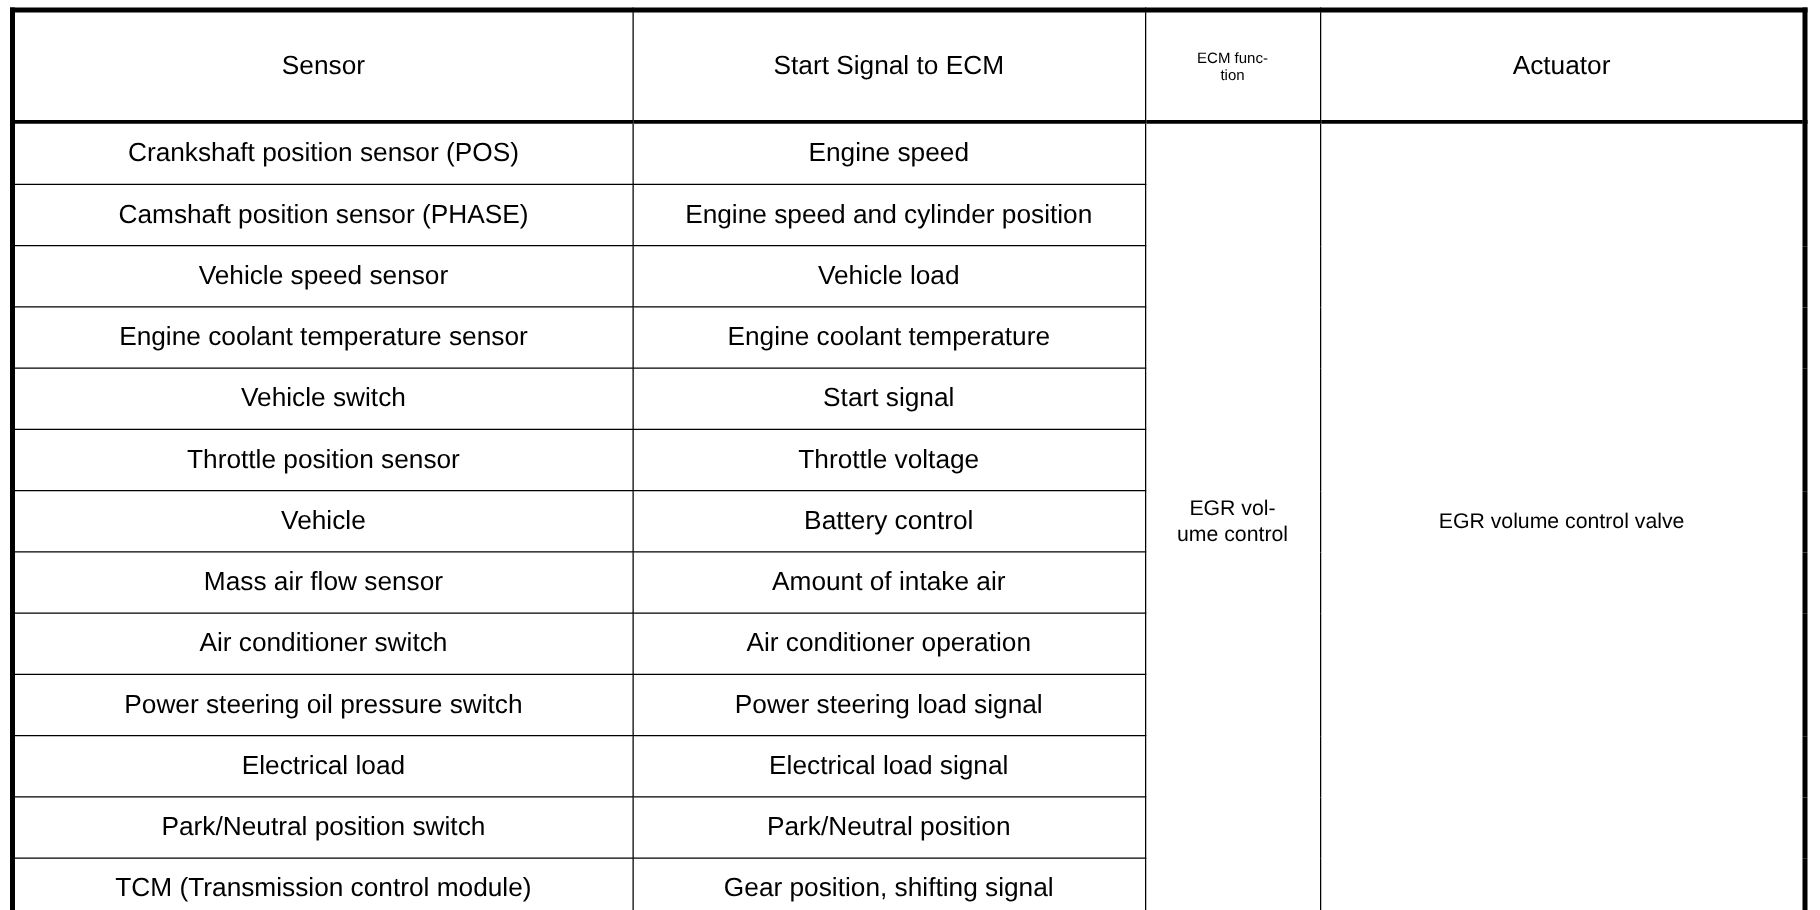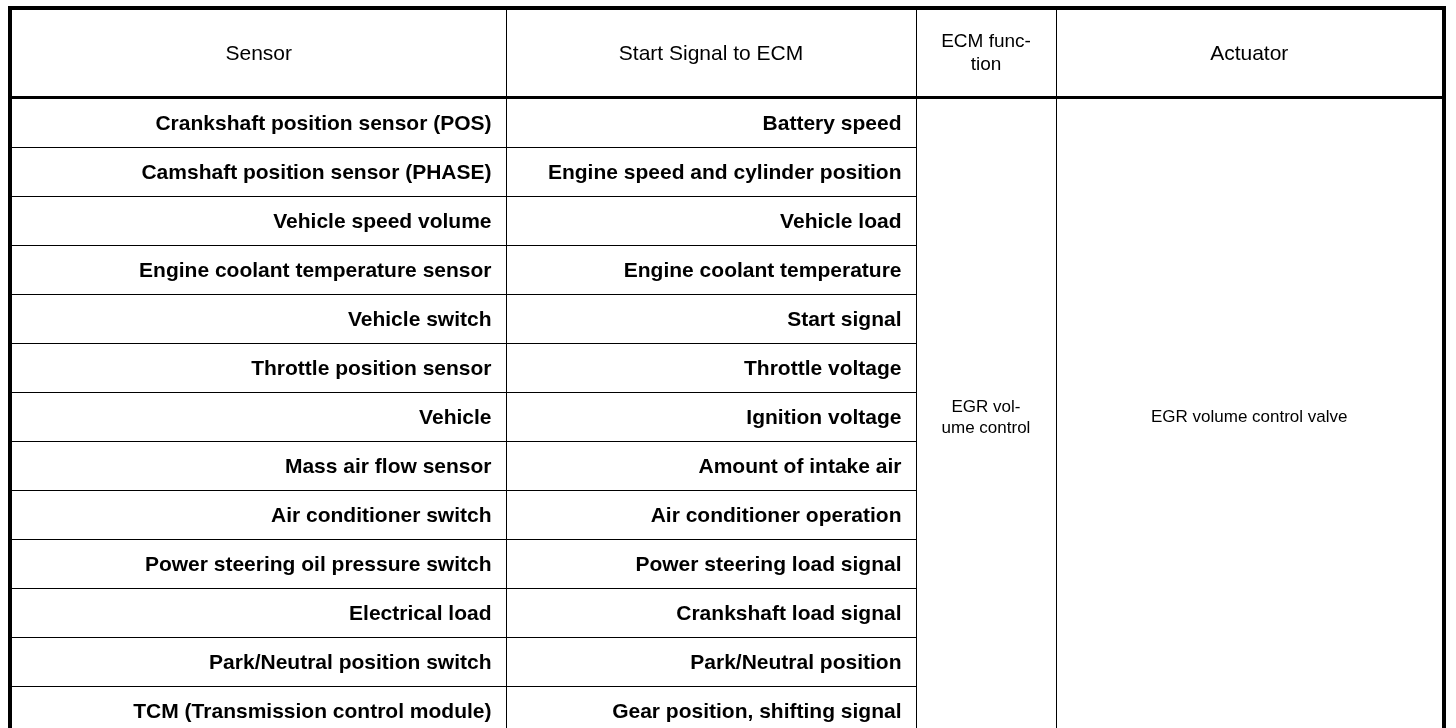--- a/index.html
+++ b/index.html
@@ -57,31 +57,30 @@
   }
 
   thead th {
     text-align: center;
     font-weight: normal;
     height: 78px;
     border-bottom: 3px solid #000;
     padding: 4px 6px;
   }
   thead th.narrow {
-    font-size: 19px;
+    font-size: 12px;
   }
 
   tbody td.sensor,
   tbody td.signal {
     height: 48px;
     padding: 0 14px;
-    text-align: right;
+    text-align: center;
     white-space: nowrap;
     overflow: hidden;
-    font-weight: bold;
   }
   tbody td.merged {
     text-align: center;
     padding: 0 6px;
   }
   tbody td.function {
     font-size: 17px;
     line-height: 1.25;
   }
   tbody td.actuator {
@@ -111,66 +110,66 @@
           <th class="narrow">
             <span>ECM func-</span><br>
             <span>tion</span>
           </th>
           <th>Actuator</th>
         </tr>
       </thead>
       <tbody>
         <tr>
           <td class="sensor">Crankshaft position sensor (POS)</td>
-          <td class="signal">Battery speed</td>
+          <td class="signal">Engine speed</td>
           <td class="merged function" rowspan="13">
             <span>EGR vol-</span><br>
             <span>ume control</span>
           </td>
           <td class="merged actuator" rowspan="13">EGR volume control valve</td>
         </tr>
         <tr>
           <td class="sensor">Camshaft position sensor (PHASE)</td>
           <td class="signal">Engine speed and cylinder position</td>
         </tr>
         <tr>
-          <td class="sensor">Vehicle speed volume</td>
+          <td class="sensor">Vehicle speed sensor</td>
           <td class="signal">Vehicle load</td>
         </tr>
         <tr>
           <td class="sensor">Engine coolant temperature sensor</td>
           <td class="signal">Engine coolant temperature</td>
         </tr>
         <tr>
           <td class="sensor">Vehicle switch</td>
           <td class="signal">Start signal</td>
         </tr>
         <tr>
           <td class="sensor">Throttle position sensor</td>
           <td class="signal">Throttle voltage</td>
         </tr>
         <tr>
           <td class="sensor">Vehicle</td>
-          <td class="signal">Ignition voltage</td>
+          <td class="signal">Battery control</td>
         </tr>
         <tr>
           <td class="sensor">Mass air flow sensor</td>
           <td class="signal">Amount of intake air</td>
         </tr>
         <tr>
           <td class="sensor">Air conditioner switch</td>
           <td class="signal">Air conditioner operation</td>
         </tr>
         <tr>
           <td class="sensor">Power steering oil pressure switch</td>
           <td class="signal">Power steering load signal</td>
         </tr>
         <tr>
           <td class="sensor">Electrical load</td>
-          <td class="signal">Crankshaft load signal</td>
+          <td class="signal">Electrical load signal</td>
         </tr>
         <tr>
           <td class="sensor">Park/Neutral position switch</td>
           <td class="signal">Park/Neutral position</td>
         </tr>
         <tr>
           <td class="sensor">TCM (Transmission control module)</td>
           <td class="signal">Gear position, shifting signal</td>
         </tr>
       </tbody>

